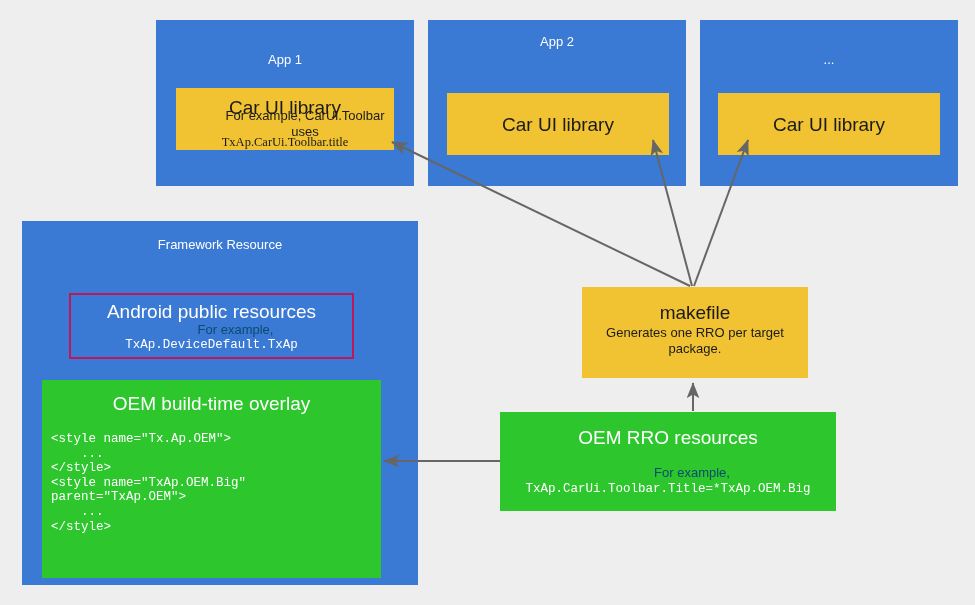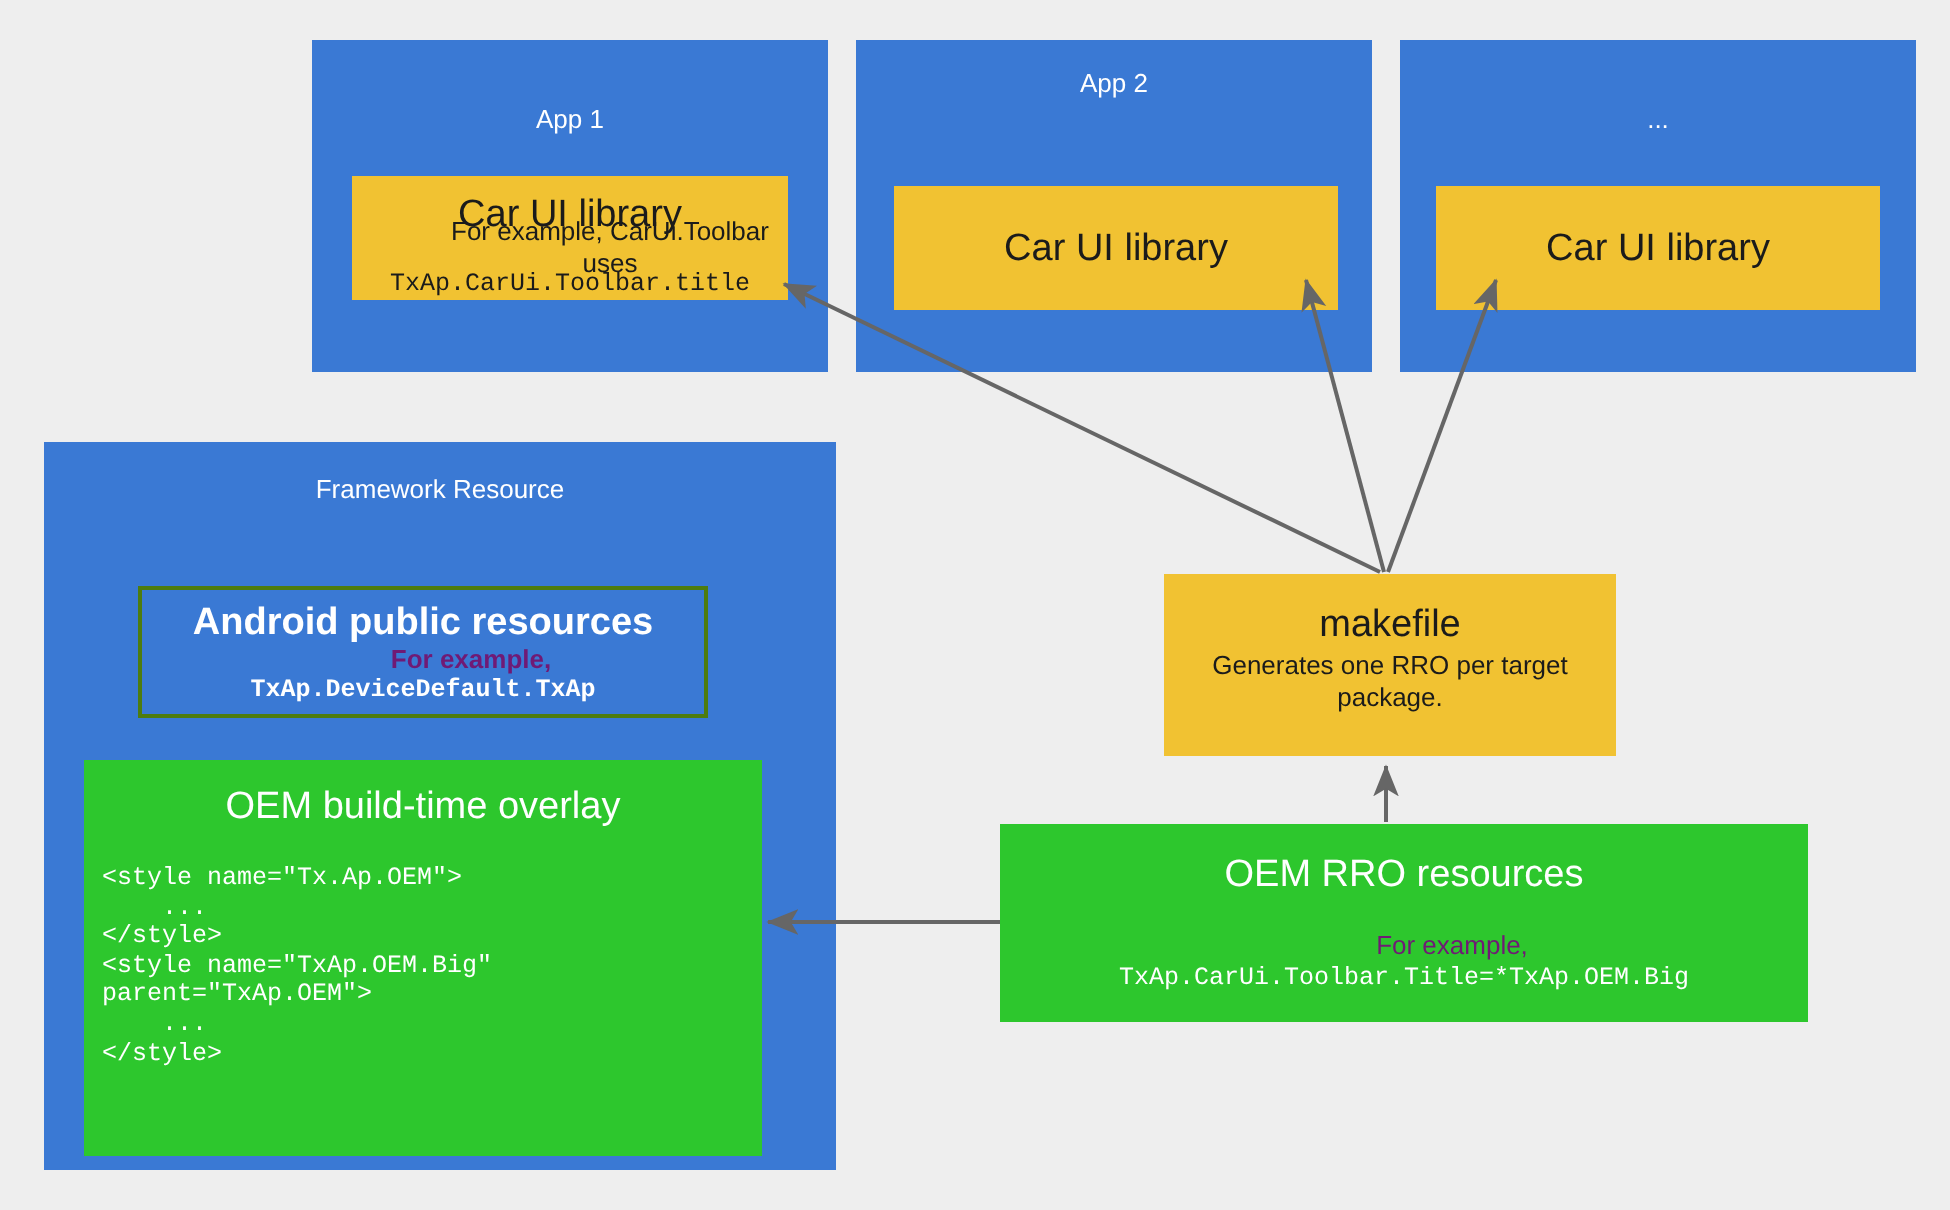--- a/index.html
+++ b/index.html
@@ -52,42 +52,41 @@
     color: #1b1b1b;
     font-size: 13px;
     line-height: 16px;
   }
   .title-white {
     color: #ffffff;
     font-size: 19px;
     line-height: 23px;
   }
   .sub-white {
-    color: #701a75;
+    color: #0c4a6e;
     font-size: 13px;
     line-height: 16px;
     padding-left: 48px;
   }
   .mono {
     font-family: "Liberation Mono", "DejaVu Sans Mono", monospace;
     font-size: 12.5px;
     line-height: 16px;
   }
   .code-block {
     position: absolute;
     color: #ffffff;
     white-space: pre;
     font-family: "Liberation Mono", "DejaVu Sans Mono", monospace;
     font-size: 12.5px;
     line-height: 14.6px;
   }
   .outlined {
-    border: 2px solid #4d7c0f;
+    border: 2px solid #be185d;
     background: transparent;
-    font-weight: bold;
   }
   svg.arrows {
     position: absolute;
     left: 0;
     top: 0;
     width: 975px;
     height: 605px;
     pointer-events: none;
   }
 </style>
@@ -95,21 +94,21 @@
 <body>
 
 <div id="canvas">
 
   <div class="box blue" style="left:156px; top:20px; width:258px; height:166px;">
     <div class="container-title" style="top:29px;">App 1</div>
   </div>
   <div class="box yellow" style="left:176px; top:88px; width:218px; height:62px;">
     <div class="inner-label title-dark" style="top:8px;">Car UI library</div>
     <div class="inner-label sub-dark" style="top:20px;padding-left:40px;">For example, CarUi.Toolbar uses</div>
-    <div class="inner-label mono" style="top:46px; color:#1b1b1b;">TxAp.CarUi.Toolbar.title</div>
+    <div class="inner-label mono" style="top:46px; color:#1b1b1b;font-family:Liberation Serif, serif;">TxAp.CarUi.Toolbar.title</div>
   </div>
 
   <div class="box blue" style="left:428px; top:20px; width:258px; height:166px;">
     <div class="container-title" style="top:11px;">App 2</div>
   </div>
   <div class="box yellow" style="left:447px; top:93px; width:222px; height:62px;">
     <div class="inner-label title-dark" style="top:20px;">Car UI library</div>
   </div>
 
   <div class="box blue" style="left:700px; top:20px; width:258px; height:166px;">
@@ -139,21 +138,21 @@
     ...
 &lt;/style&gt;</div>
   </div>
 
   <div class="box yellow" style="left:582px; top:287px; width:226px; height:91px;">
     <div class="inner-label title-dark" style="top:14px;">makefile</div>
     <div class="inner-label sub-dark" style="top:54px;">package.</div>
     <div class="inner-label sub-dark" style="top:38px;">Generates one RRO per target</div>
   </div>
 
-  <div class="box green" style="left:500px; top:412px; width:404px; height:99px;">
+  <div class="box green" style="left:500px; top:412px; width:336px; height:99px;">
     <div class="inner-label title-white" style="top:14px;">OEM RRO resources</div>
     <div class="inner-label sub-white" style="top:53px;">For example,</div>
     <div class="inner-label mono" style="top:69px; color:#ffffff;">TxAp.CarUi.Toolbar.Title=*TxAp.OEM.Big</div>
   </div>
 
   <svg class="arrows" viewBox="0 0 975 605">
     <defs>
       <marker id="ah" markerWidth="9" markerHeight="9" refX="7.6" refY="3.2" orient="auto" markerUnits="strokeWidth">
         <path d="M0,0 L8,3.2 L0,6.4 L1.9,3.2 z" fill="#666666"></path>
       </marker>

